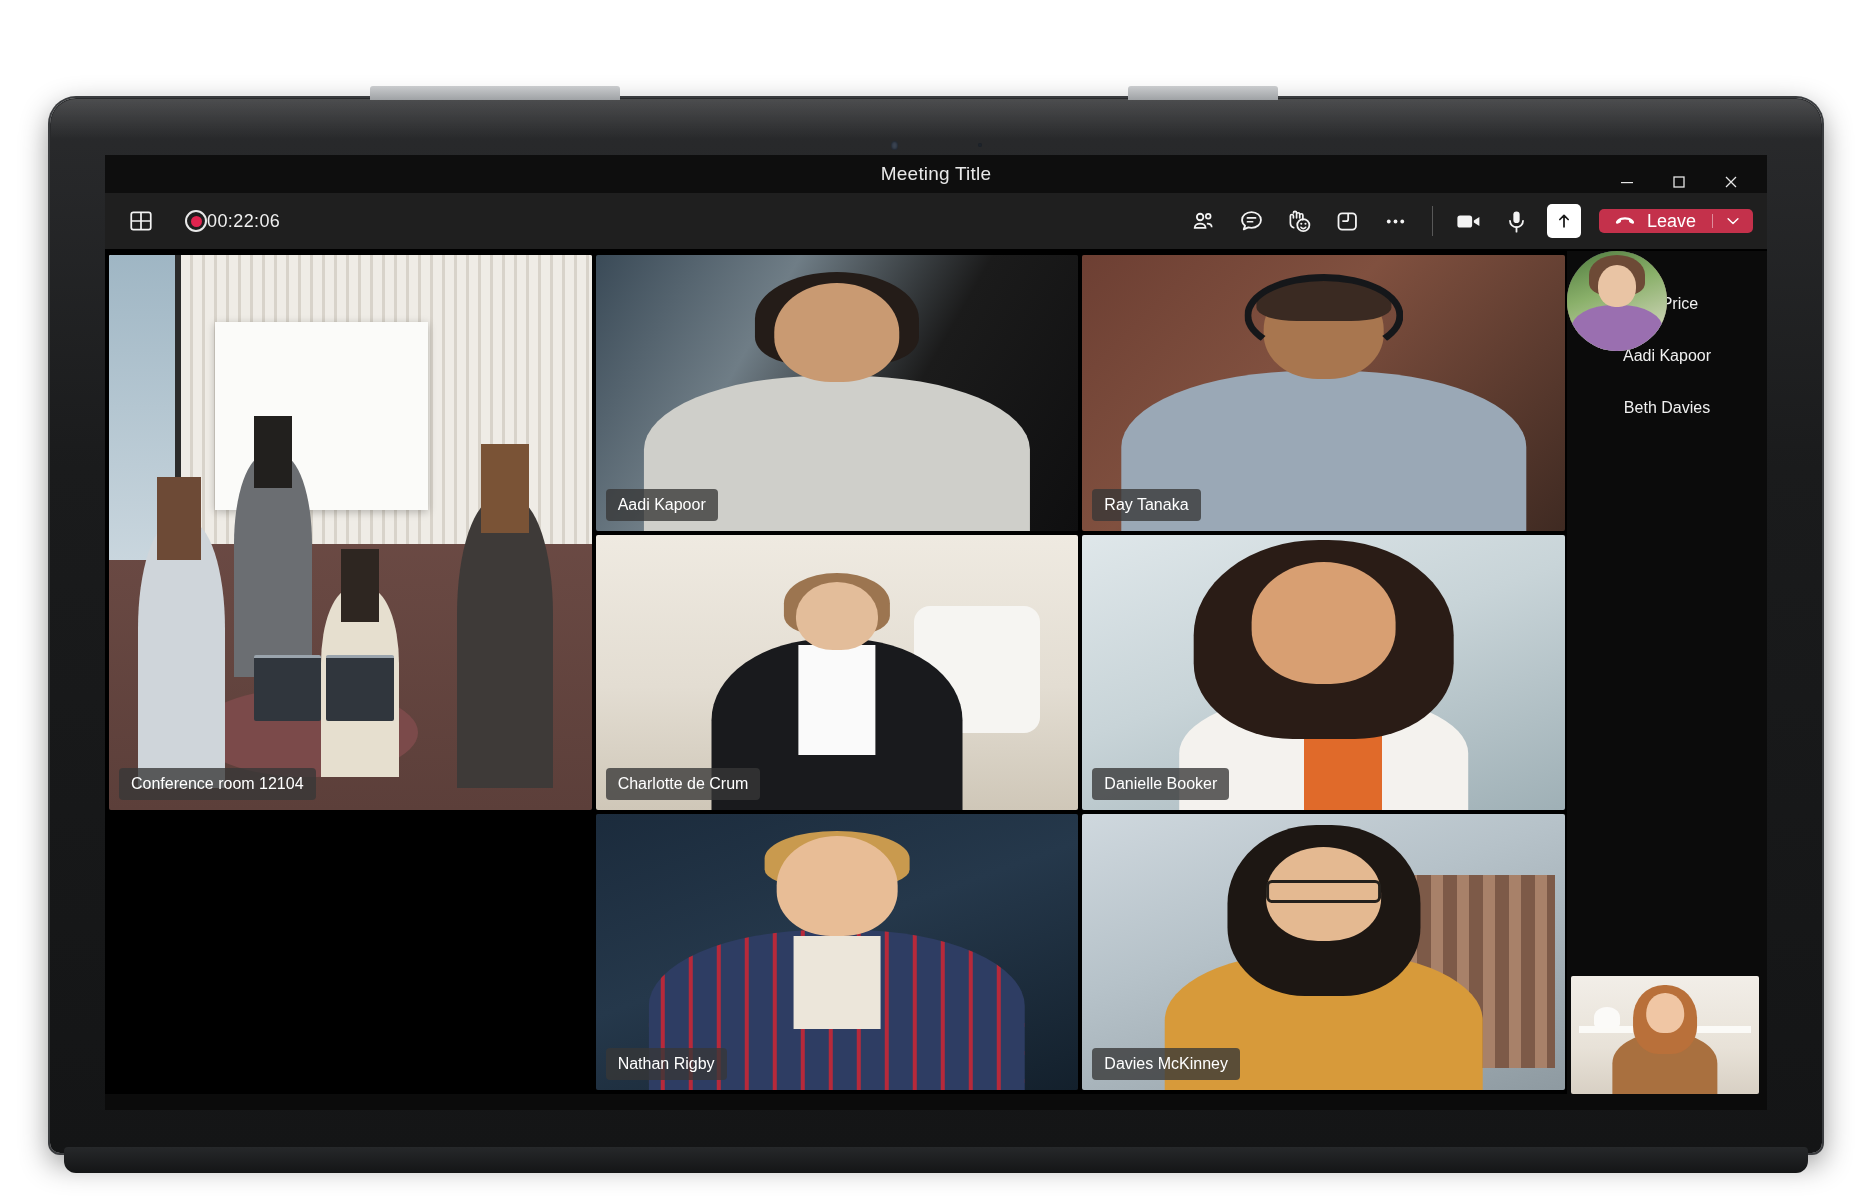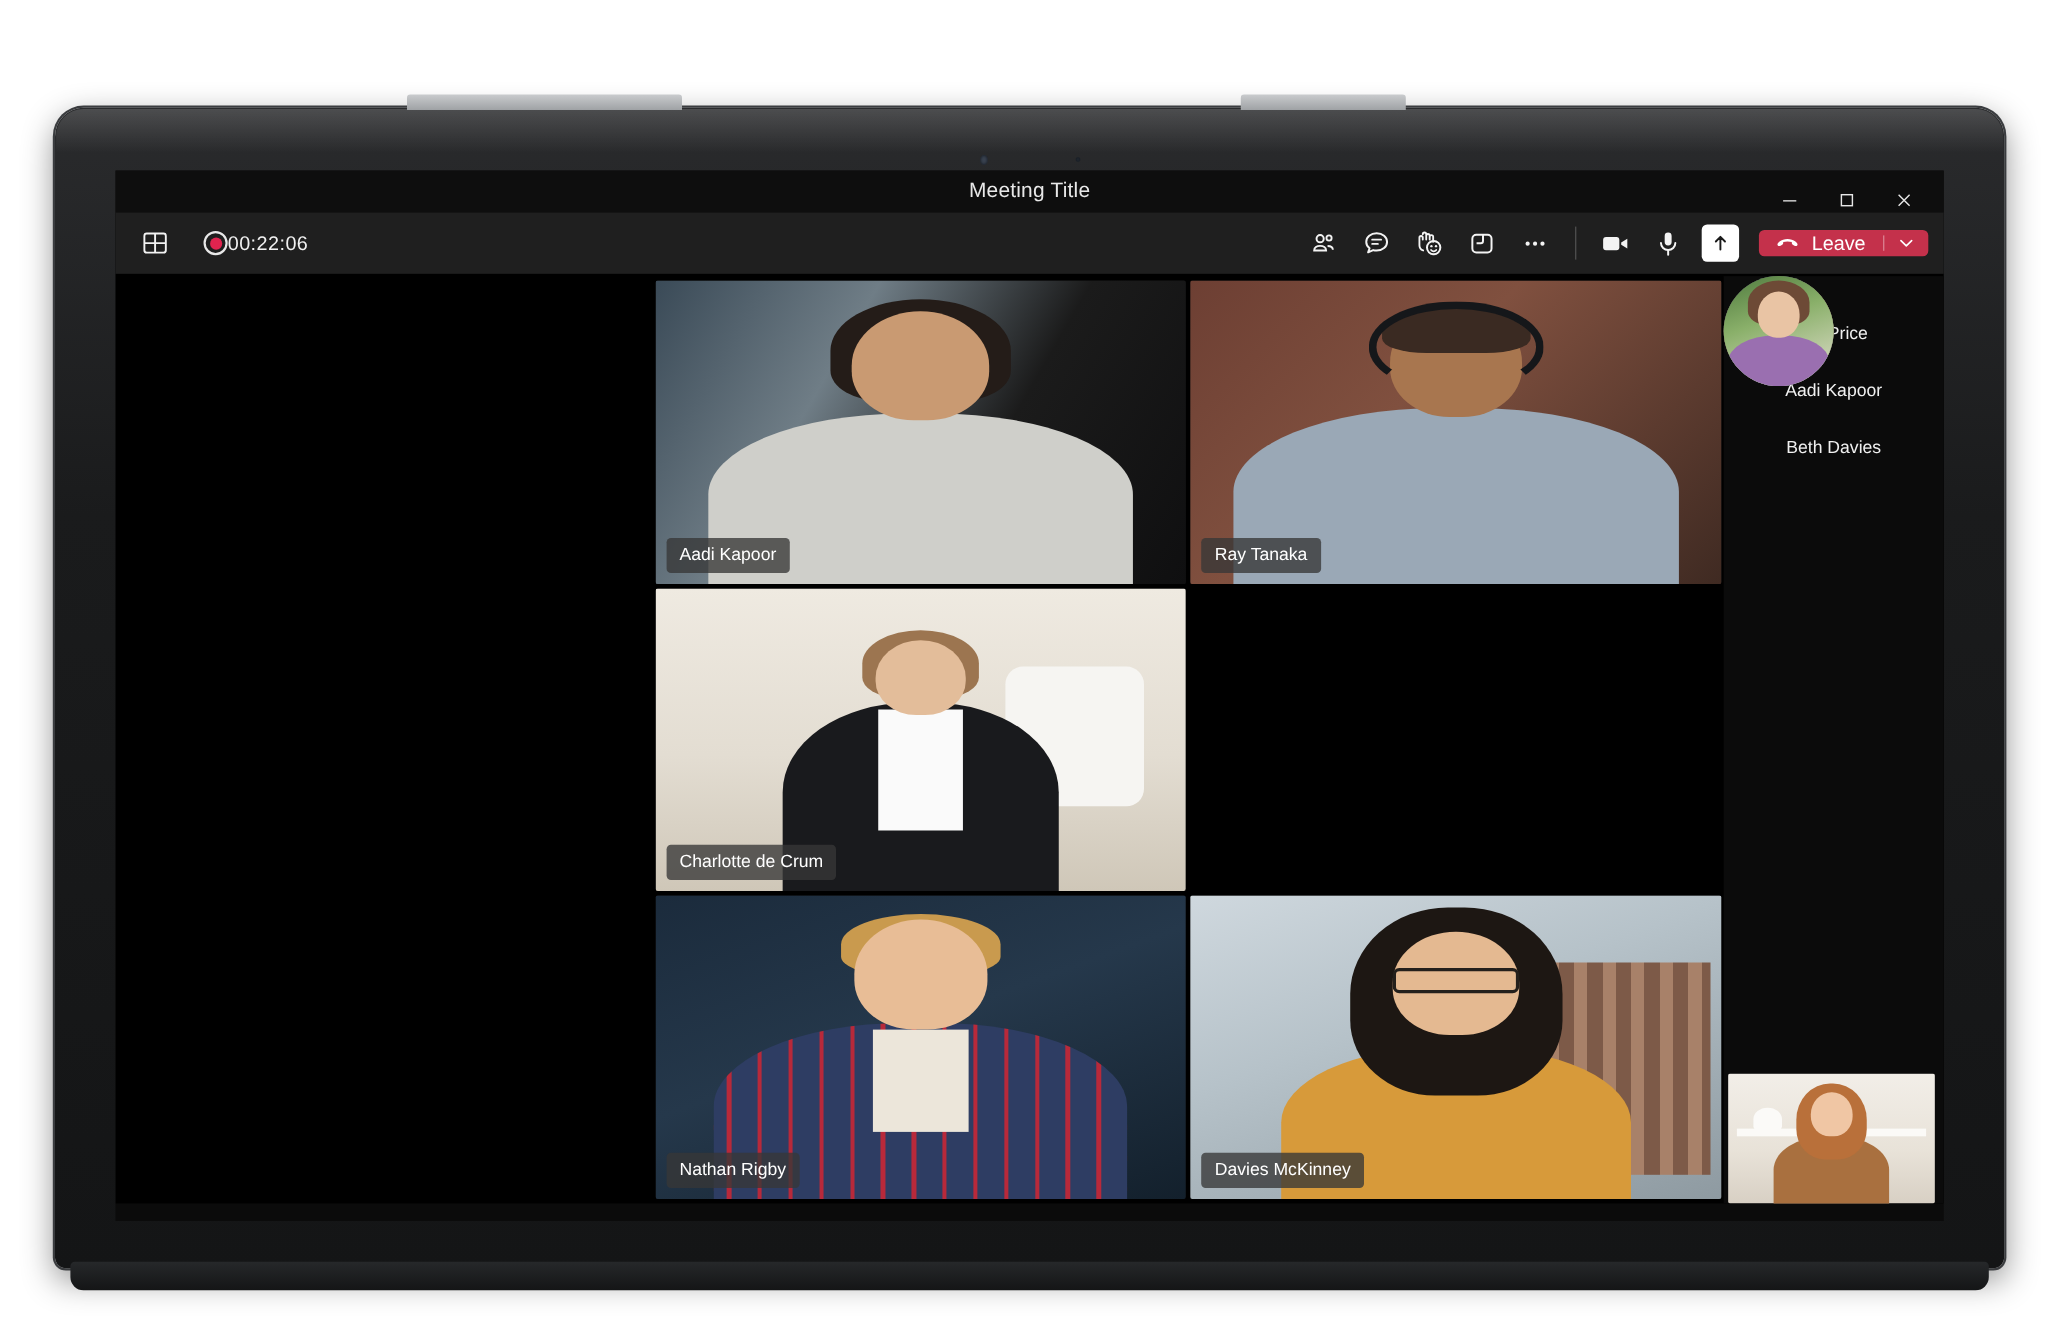--- a/index.html
+++ b/index.html
@@ -400,20 +400,39 @@
           </svg>
         </div>
       </div>
     </div>
   </div>
 
   <div id="stage">
 
     <div id="grid">
 
+      <div class="tile" id="tile-conference">
+        <div class="scene" id="sc-conf">
+          <div class="wall"></div>
+          <div class="window"></div>
+          <div class="whiteboard"></div>
+          <div class="blk p2"></div>
+          <div class="blk p2h"></div>
+          <div class="table"></div>
+          <div class="blk p1"></div>
+          <div class="blk p1h"></div>
+          <div class="blk p3"></div>
+          <div class="blk p3h"></div>
+          <div class="blk p4"></div>
+          <div class="blk p4h"></div>
+          <div class="laptop lap1"></div>
+          <div class="laptop lap2"></div>
+        </div>
+        <div class="tile-name">Conference room 12104</div>
+      </div>
 
 
       <div class="tile" id="tile-aadi">
         <div class="portrait" id="sc-aadi">
           <div class="pt-bg"></div>
           <div class="pt-torso"></div>
           <div class="pt-hair"></div>
           <div class="pt-head"></div>
         </div>
         <div class="tile-name">Aadi Kapoor</div>
@@ -446,20 +465,30 @@
         <div class="portrait" id="sc-ray">
           <div class="pt-bg"></div>
           <div class="pt-torso"></div>
           <div class="pt-head"></div>
           <div class="pt-hair"></div>
           <div class="hs"></div>
         </div>
         <div class="tile-name">Ray Tanaka</div>
       </div>
 
+      <div class="tile" id="tile-danielle">
+        <div class="portrait" id="sc-danielle">
+          <div class="pt-bg"></div>
+          <div class="pt-torso"></div>
+          <div class="accent"></div>
+          <div class="pt-hair"></div>
+          <div class="pt-head"></div>
+        </div>
+        <div class="tile-name">Danielle Booker</div>
+      </div>
 
       <div class="tile" id="tile-krystal">
         <div class="portrait" id="sc-krystal">
           <div class="pt-bg"></div>
           <div class="rack"></div>
           <div class="pt-torso"></div>
           <div class="pt-hair"></div>
           <div class="pt-head"></div>
           <div class="glasses"></div>
         </div>

